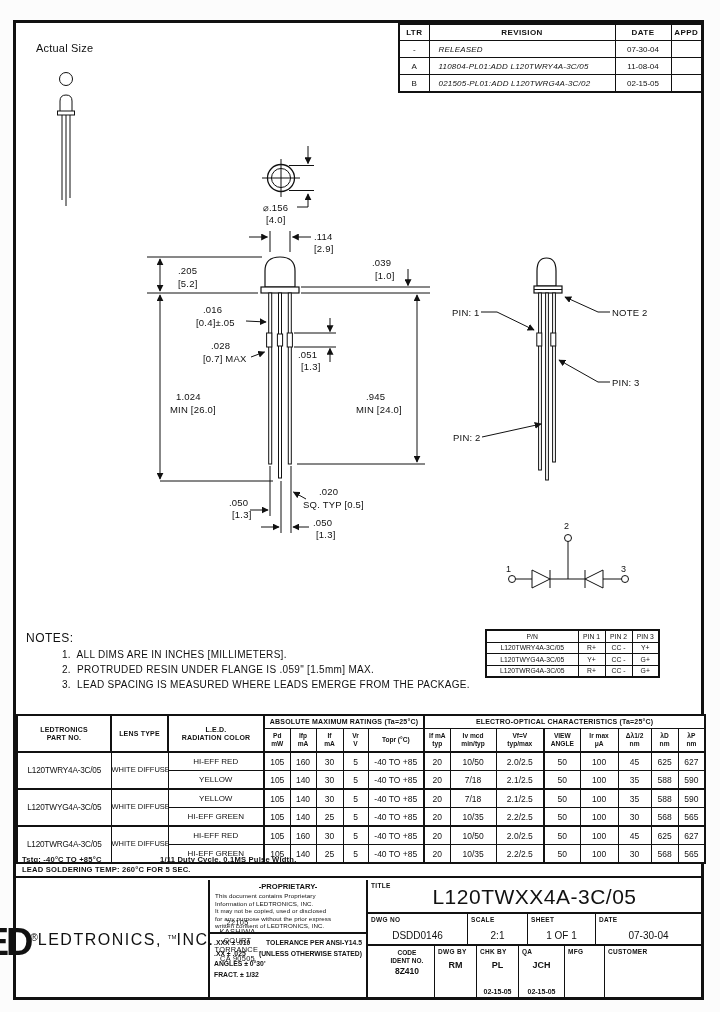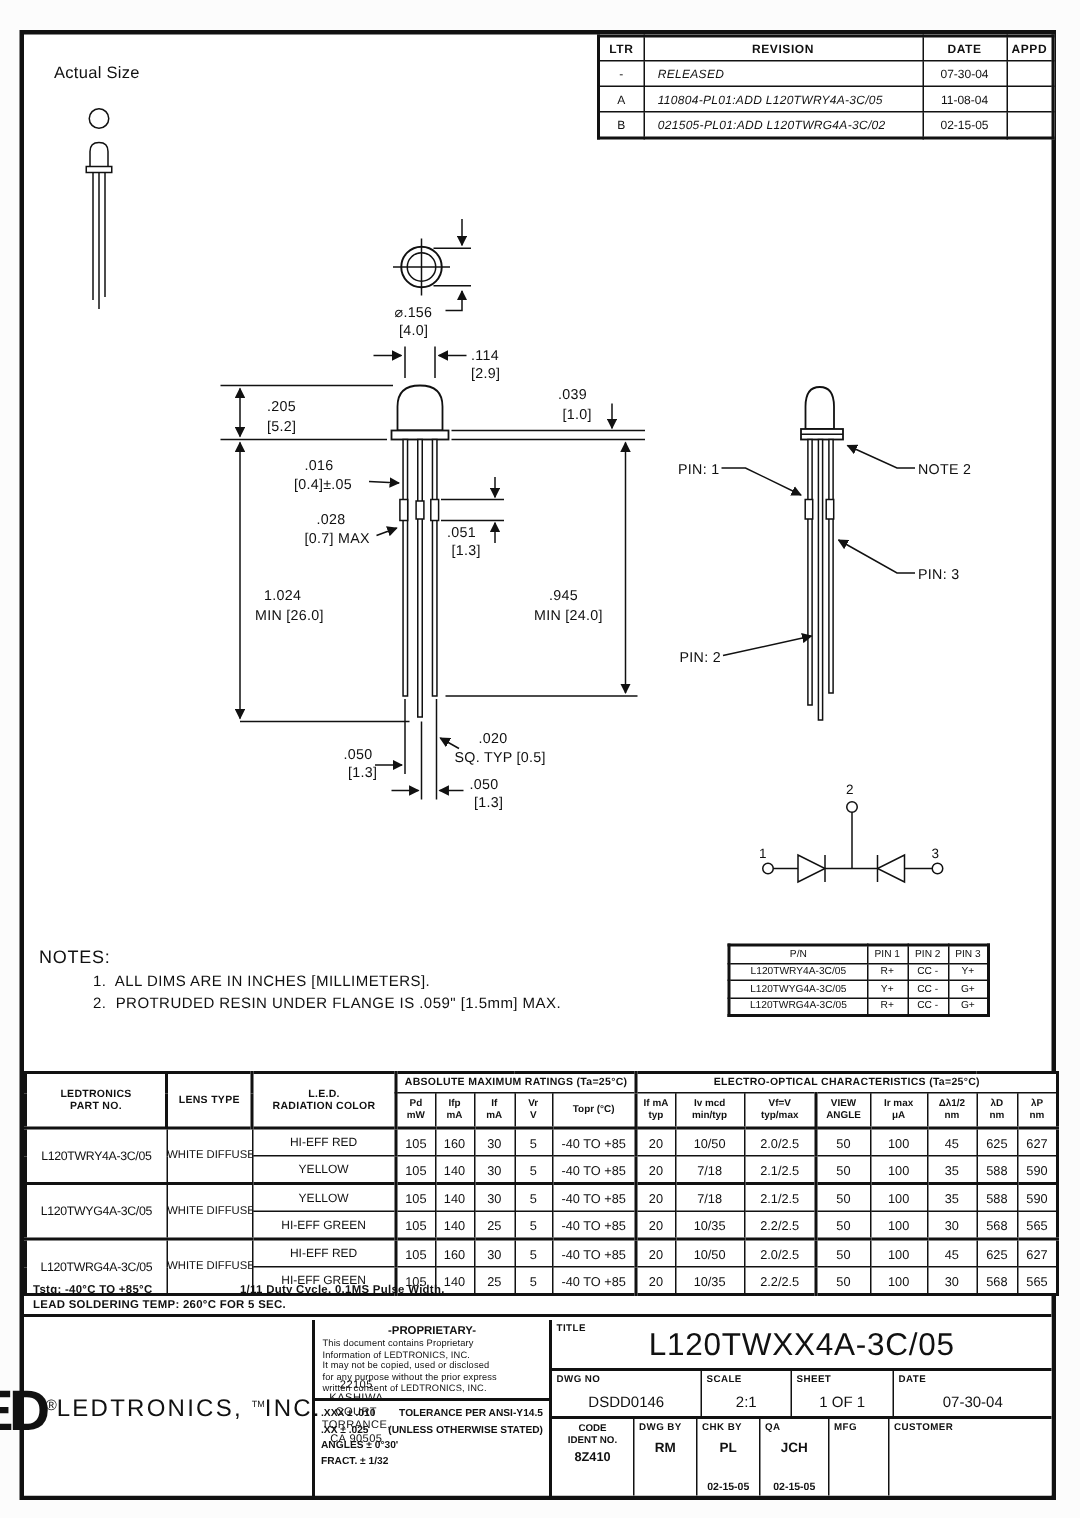--- a/index.html
+++ b/index.html
@@ -59,21 +59,21 @@
   .tb-tol{padding:4px 4px;}
   .tol-row{display:flex;font-size:6.8px;line-height:10.5px;font-weight:bold;white-space:nowrap;}
   .tol-l{width:62px;}
   .tb-right{left:352px;top:2px;width:333px;height:119px;}
   .tb-title{position:relative;height:34px;border-bottom:2px solid #111;box-sizing:border-box;}
   .big-title{text-align:center;font-size:21px;line-height:34px;letter-spacing:.5px;}
   .tb-r2{display:flex;height:32px;border-bottom:2px solid #111;box-sizing:border-box;}
   .tb-r2 > div{position:relative;border-right:1px solid #111;box-sizing:border-box;height:100%;}
   .tb-r2 > div:last-child{border-right:none;}
   .r2-val{text-align:center;font-size:10px;margin-top:16px;}
-  .tb-r3{display:flex;height:51px;}
+  .tb-r3{display:flex;height:51px;margin-left:12px;}
   .tb-r3 > div{position:relative;border-right:1px solid #111;box-sizing:border-box;height:100%;}
   .tb-r3 > div:last-child{border-right:none;}
   .lbl{position:absolute;top:2px;left:3px;font-size:6.5px;font-weight:bold;letter-spacing:.3px;white-space:nowrap;}
   .lbl-c{position:static;display:block;text-align:center;font-size:6.5px;font-weight:bold;margin-top:3px;line-height:7.5px;}
   .r3-val{text-align:center;font-size:9px;margin-top:14px;font-weight:bold;}
   .r3-date{position:absolute;bottom:2px;left:0;right:0;text-align:center;font-size:7px;font-weight:bold;}
   .code-val{text-align:center;font-size:8.5px;font-weight:bold;margin-top:2px;}
 </style>
 </head>
 <body>
@@ -298,20 +298,21 @@
           <td>G+</td>
         </tr>
       </tbody>
   </table>
 
   <div class="notes">
     <div class="notes-title">NOTES:</div>
     <div id="notes-list">
         <div class="note-item">1.  ALL DIMS ARE IN INCHES [MILLIMETERS].</div>
         <div class="note-item">2.  PROTRUDED RESIN UNDER FLANGE IS .059" [1.5mm] MAX.</div>
+        <div class="note-item">3.  LEAD SPACING IS MEASURED WHERE LEADS EMERGE FROM THE PACKAGE.</div>
       </div>
   </div>
 
   <table class="spectable">
     <colgroup>
       <col style="width:94px">
         <col style="width:57px">
         <col style="width:96px">
       <col style="width:26px">
         <col style="width:26px">

